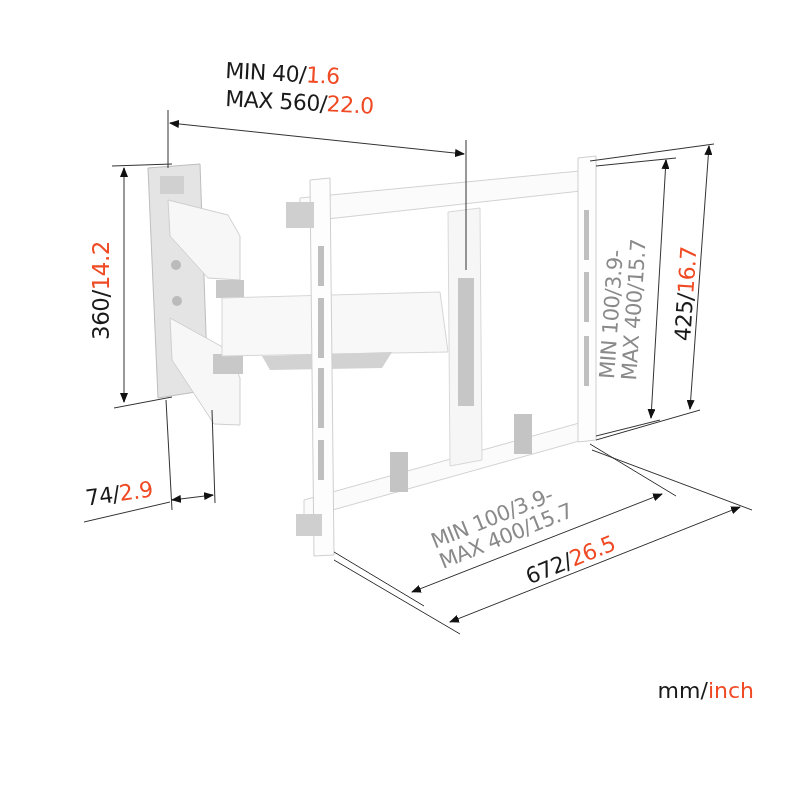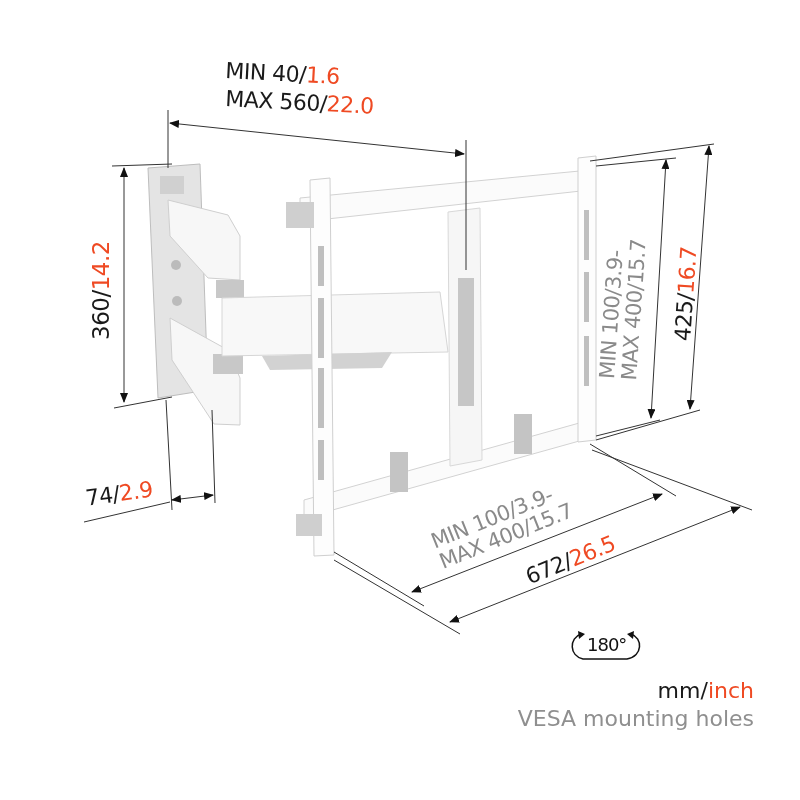--- a/index.html
+++ b/index.html
@@ -139,26 +139,17 @@
 
   <div class="lbl gray" style="left:428px;top:532px;font-size:21px;line-height:22px;transform:rotate(-22deg);transform-origin:left top;">
     <div>MIN 100/3.9-</div>
     <div>MAX 400/15.7</div>
   </div>
 
   <div class="lbl" style="left:522px;top:566px;font-size:22px;transform:rotate(-22deg);transform-origin:left top;">
     <span>672/</span><span class="red">26.5</span>
   </div>
 
-  <div class="rot">
-    <svg width="78" height="36" viewBox="0 0 78 36">
-      <path d="M14,6 C2,10 2,28 16,31 L60,31 C76,28 76,10 64,6" fill="none" stroke="#111" stroke-width="1.5"></path>
-      <path d="M11,3 L18,6 L12,11 Z" fill="#111"></path>
-      <path d="M67,3 L60,6 L66,11 Z" fill="#111"></path>
-    </svg>
-    <span style="position:absolute;left:20px;top:6px;font-size:18px;color:#111;letter-spacing:-1px;">180°</span>
-  </div>
 
   <div class="legend-units">
     <span>mm/</span><span class="red">inch</span>
   </div>
-  <div class="legend-vesa">VESA mounting holes</div>
 </div>
 
 </body></html>

